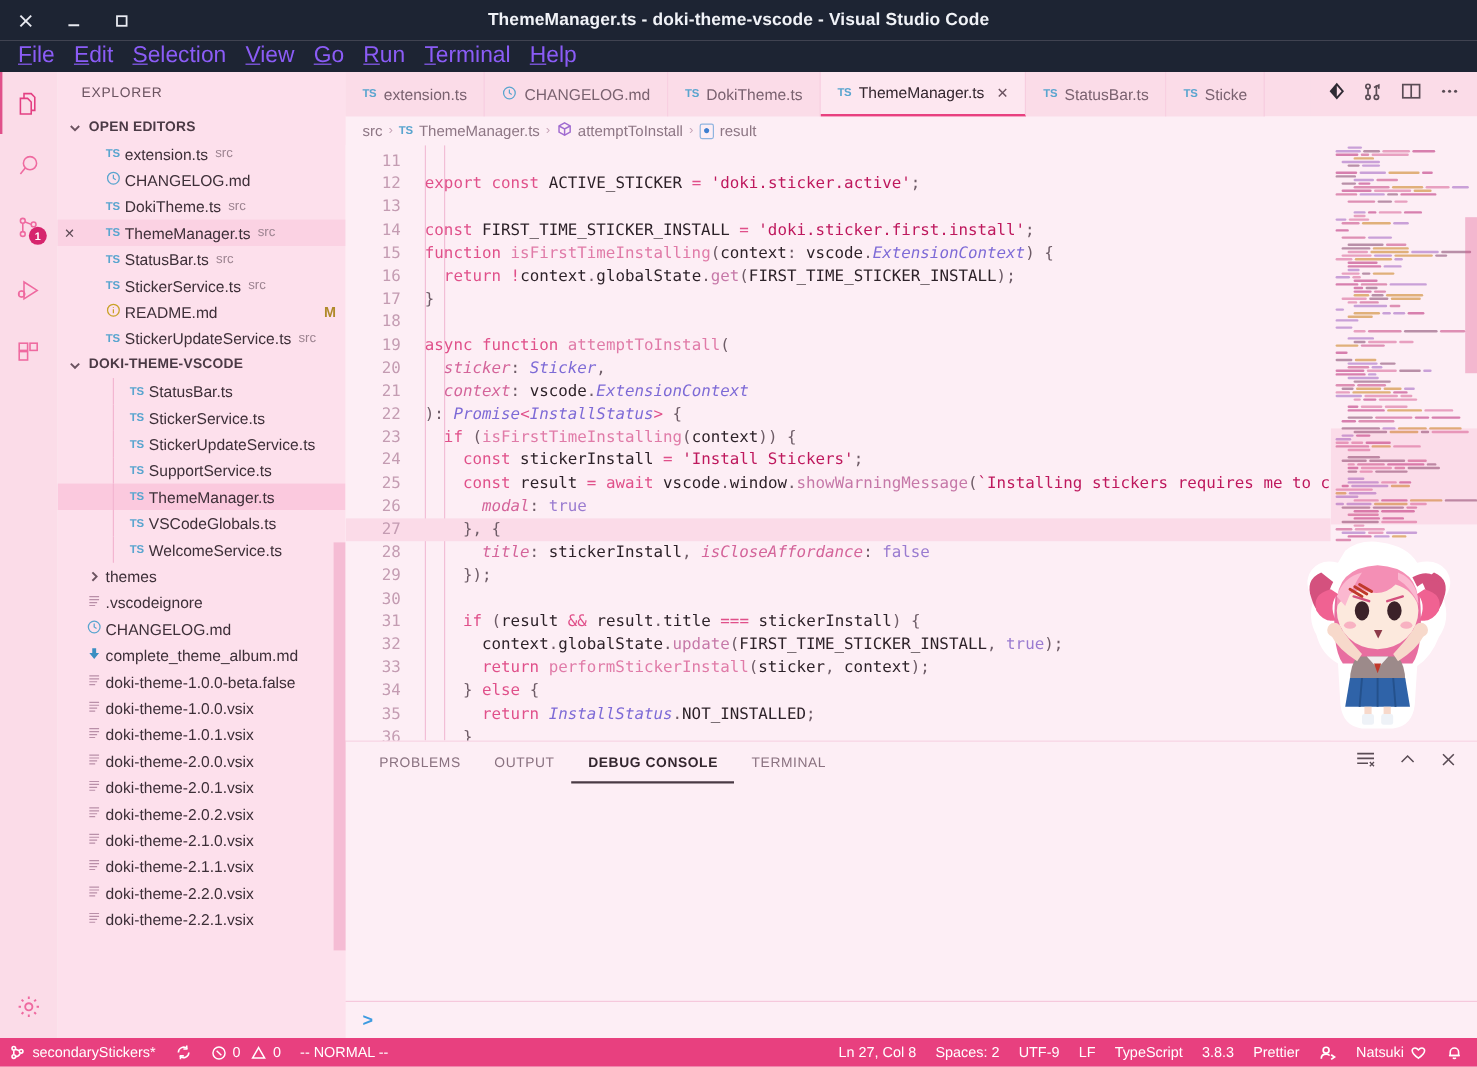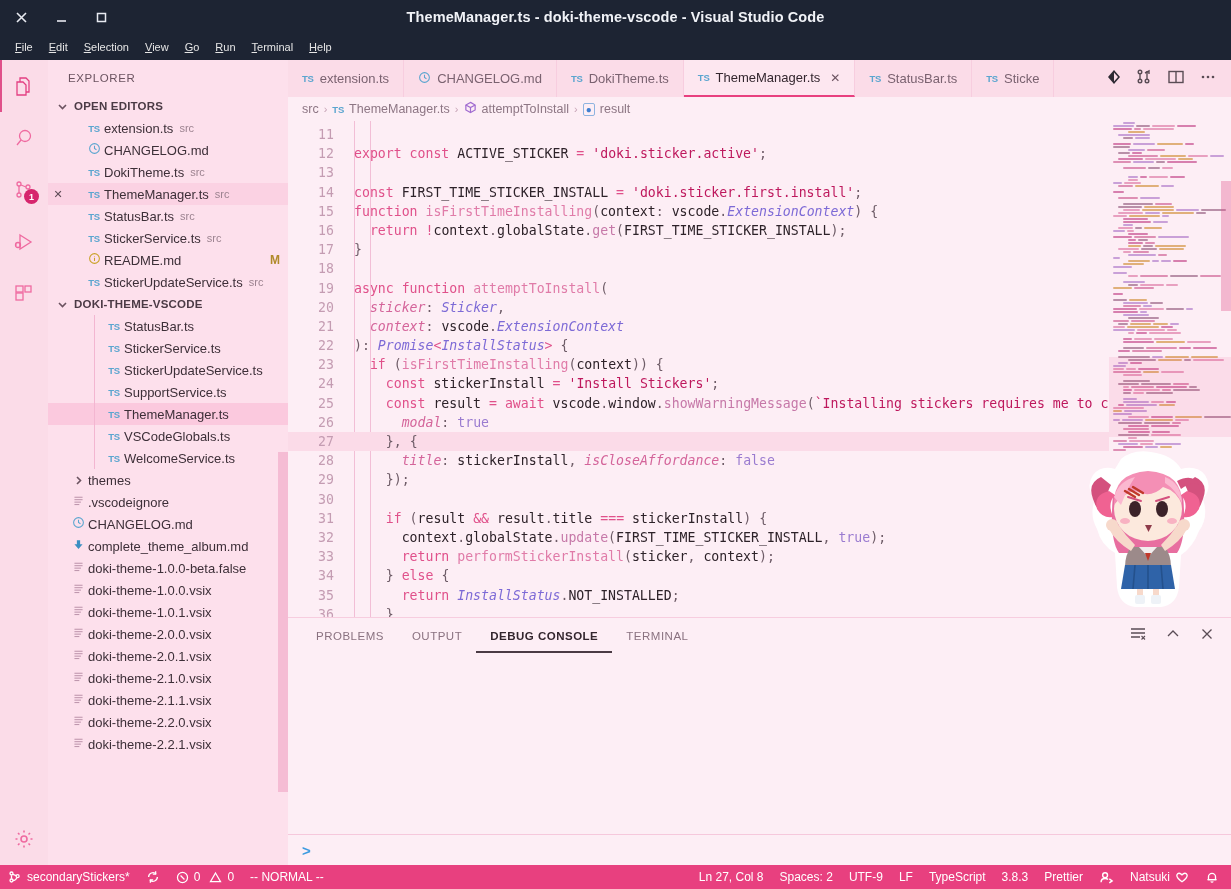--- a/index.html
+++ b/index.html
@@ -26,21 +26,21 @@
     position: absolute; left: 0; right: 0; text-align: center;
     font-size: 14.5px; font-weight: bold; color: #f0f2f7; letter-spacing: .1px;
   }
 
   
   .menubar {
     height: 26px; background: #1d2433; display: flex; align-items: center;
     padding-left: 8px; gap: 2px; flex: none;
   }
   .menu-item {
-    font-size: 11px; color: #e5e5e5; padding: 2px 7px; cursor: pointer;
+    font-size: 19px; color: #8b5cf6; padding: 2px 7px; cursor: pointer;
     white-space: nowrap;
   }
   .menu-item u { text-decoration: underline; }
 
   
   .workbench { flex: 1; display: flex; min-height: 0; }
 
   
   .activitybar {
     width: 48px; background: #fbdce8; flex: none;
@@ -524,20 +524,29 @@
           <span class="fname">doki-theme-2.0.0.vsix</span>
         </div>
         <div class="tree-row">
           <span class="indent-1"></span>
           <span class="ficon">
             <span class="plain-icon"><svg width="13" height="13" viewBox="0 0 16 16" fill="none">
                 <path d="M3 4 h10 M3 7 h10 M3 10 h8 M3 13 h6"></path>
               </svg></span>
           </span>
           <span class="fname">doki-theme-2.0.1.vsix</span>
+        </div>
+        <div class="tree-row">
+          <span class="indent-1"></span>
+          <span class="ficon">
+            <span class="plain-icon"><svg width="13" height="13" viewBox="0 0 16 16" fill="none">
+                <path d="M3 4 h10 M3 7 h10 M3 10 h8 M3 13 h6"></path>
+              </svg></span>
+          </span>
+          <span class="fname">doki-theme-2.0.2.vsix</span>
         </div>
         <div class="tree-row">
           <span class="indent-1"></span>
           <span class="ficon">
             <span class="plain-icon"><svg width="13" height="13" viewBox="0 0 16 16" fill="none">
                 <path d="M3 4 h10 M3 7 h10 M3 10 h8 M3 13 h6"></path>
               </svg></span>
           </span>
           <span class="fname">doki-theme-2.1.0.vsix</span>
         </div>

